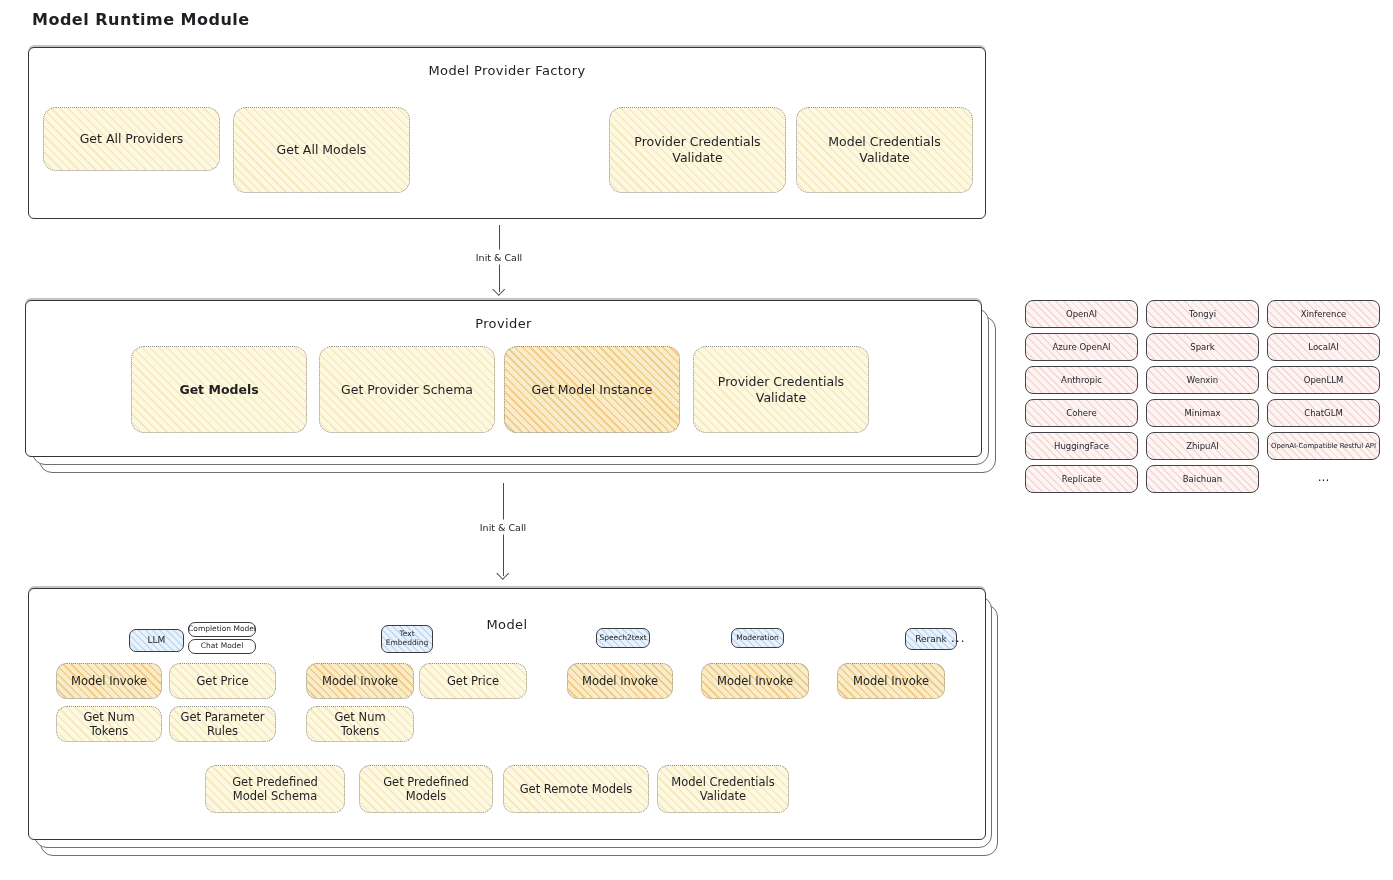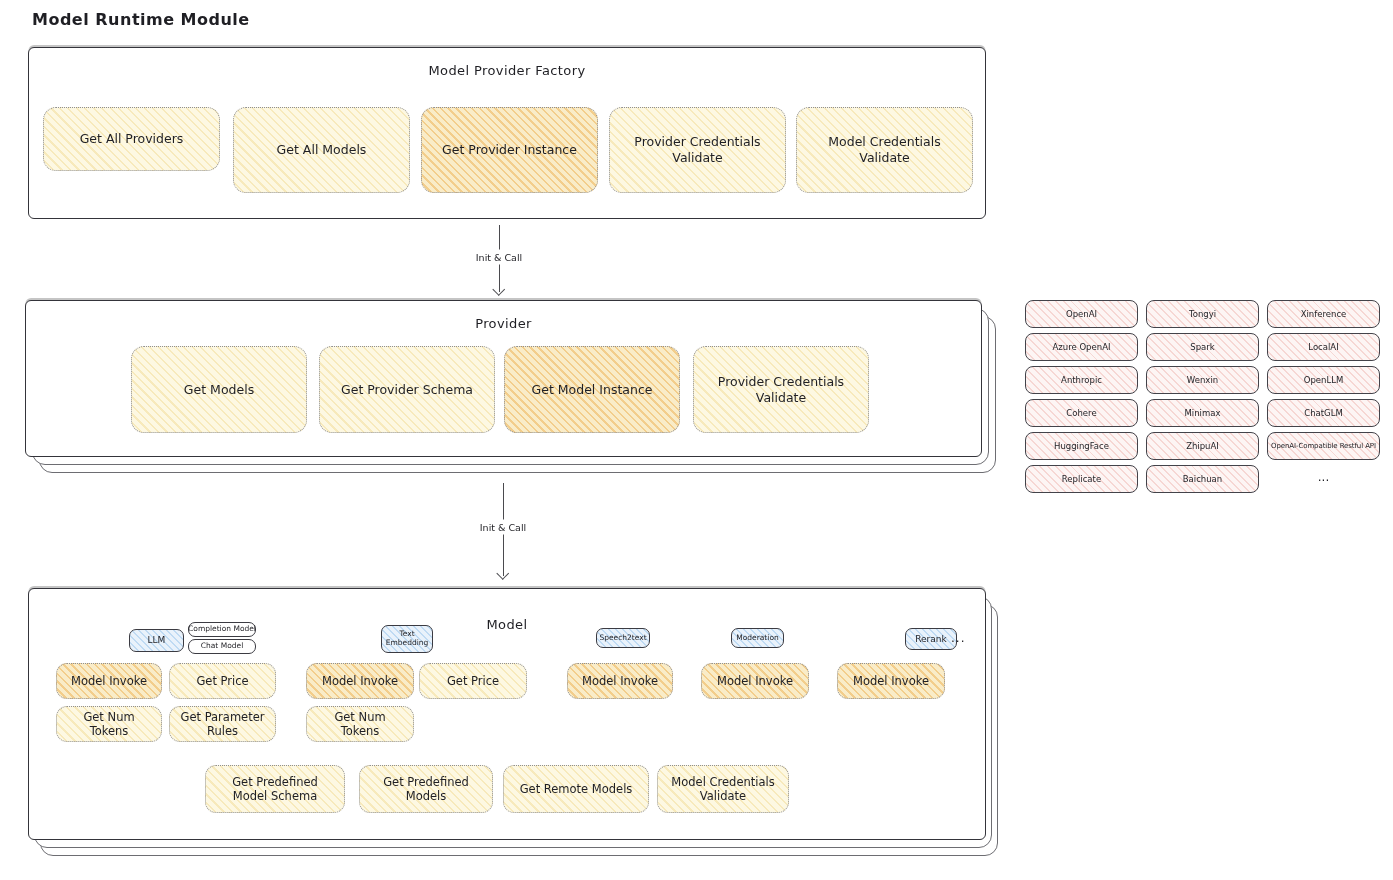--- a/index.html
+++ b/index.html
@@ -78,36 +78,35 @@
 <body>
 
 <div id="app">
 
   <div class="page-title">Model Runtime Module</div>
 
   <section class="bigbox" style="left:28px; top:47px; width:958px; height:172px;">
     <div class="box-title">Model Provider Factory</div>
     <div class="btn yellow lg" style="left:14px;  top:59px; width:177px; height:64px;">Get All Providers</div>
     <div class="btn yellow lg" style="left:204px; top:59px; width:177px; height:86px;">Get All Models</div>
-    <div class="btn orange lg" style="left:392px; top:59px; width:177px; height:86px;">Get Provider Instance</div>
     <div class="btn yellow lg" style="left:580px; top:59px; width:177px; height:86px;">Provider Credentials Validate</div>
     <div class="btn yellow lg" style="left:767px; top:59px; width:177px; height:86px;">Model Credentials Validate</div>
   </section>
 
   <div class="arrow" style="left:492px; top:225px; height:70px;">
     <div class="arrow-line"></div>
     <div class="arrow-head"></div>
     <span class="arrow-label">Init &amp; Call</span>
   </div>
 
   <div class="stack-layer" style="left:39px; top:316px; width:957px; height:157px;"></div>
   <div class="stack-layer" style="left:32px; top:308px; width:957px; height:157px;"></div>
   <section class="bigbox" style="left:25px; top:300px; width:957px; height:157px;">
     <div class="box-title">Provider</div>
-    <div class="btn yellow lg" style="left:105px; top:45px; width:176px; height:87px;">Get Models</div>
+    <div class="btn yellow lg" style="left:105px; top:45px; width:176px; height:87px;font-weight:bold;">Get Models</div>
     <div class="btn yellow lg" style="left:293px; top:45px; width:176px; height:87px;">Get Provider Schema</div>
     <div class="btn orange lg" style="left:478px; top:45px; width:176px; height:87px;">Get Model Instance</div>
     <div class="btn yellow lg" style="left:667px; top:45px; width:176px; height:87px;">Provider Credentials Validate</div>
   </section>
 
   <div class="pill-col" style="left:1025px; top:300px;">
     <div class="pill">OpenAI</div>
     <div class="pill">Azure OpenAI</div>
     <div class="pill">Anthropic</div>
     <div class="pill">Cohere</div>

